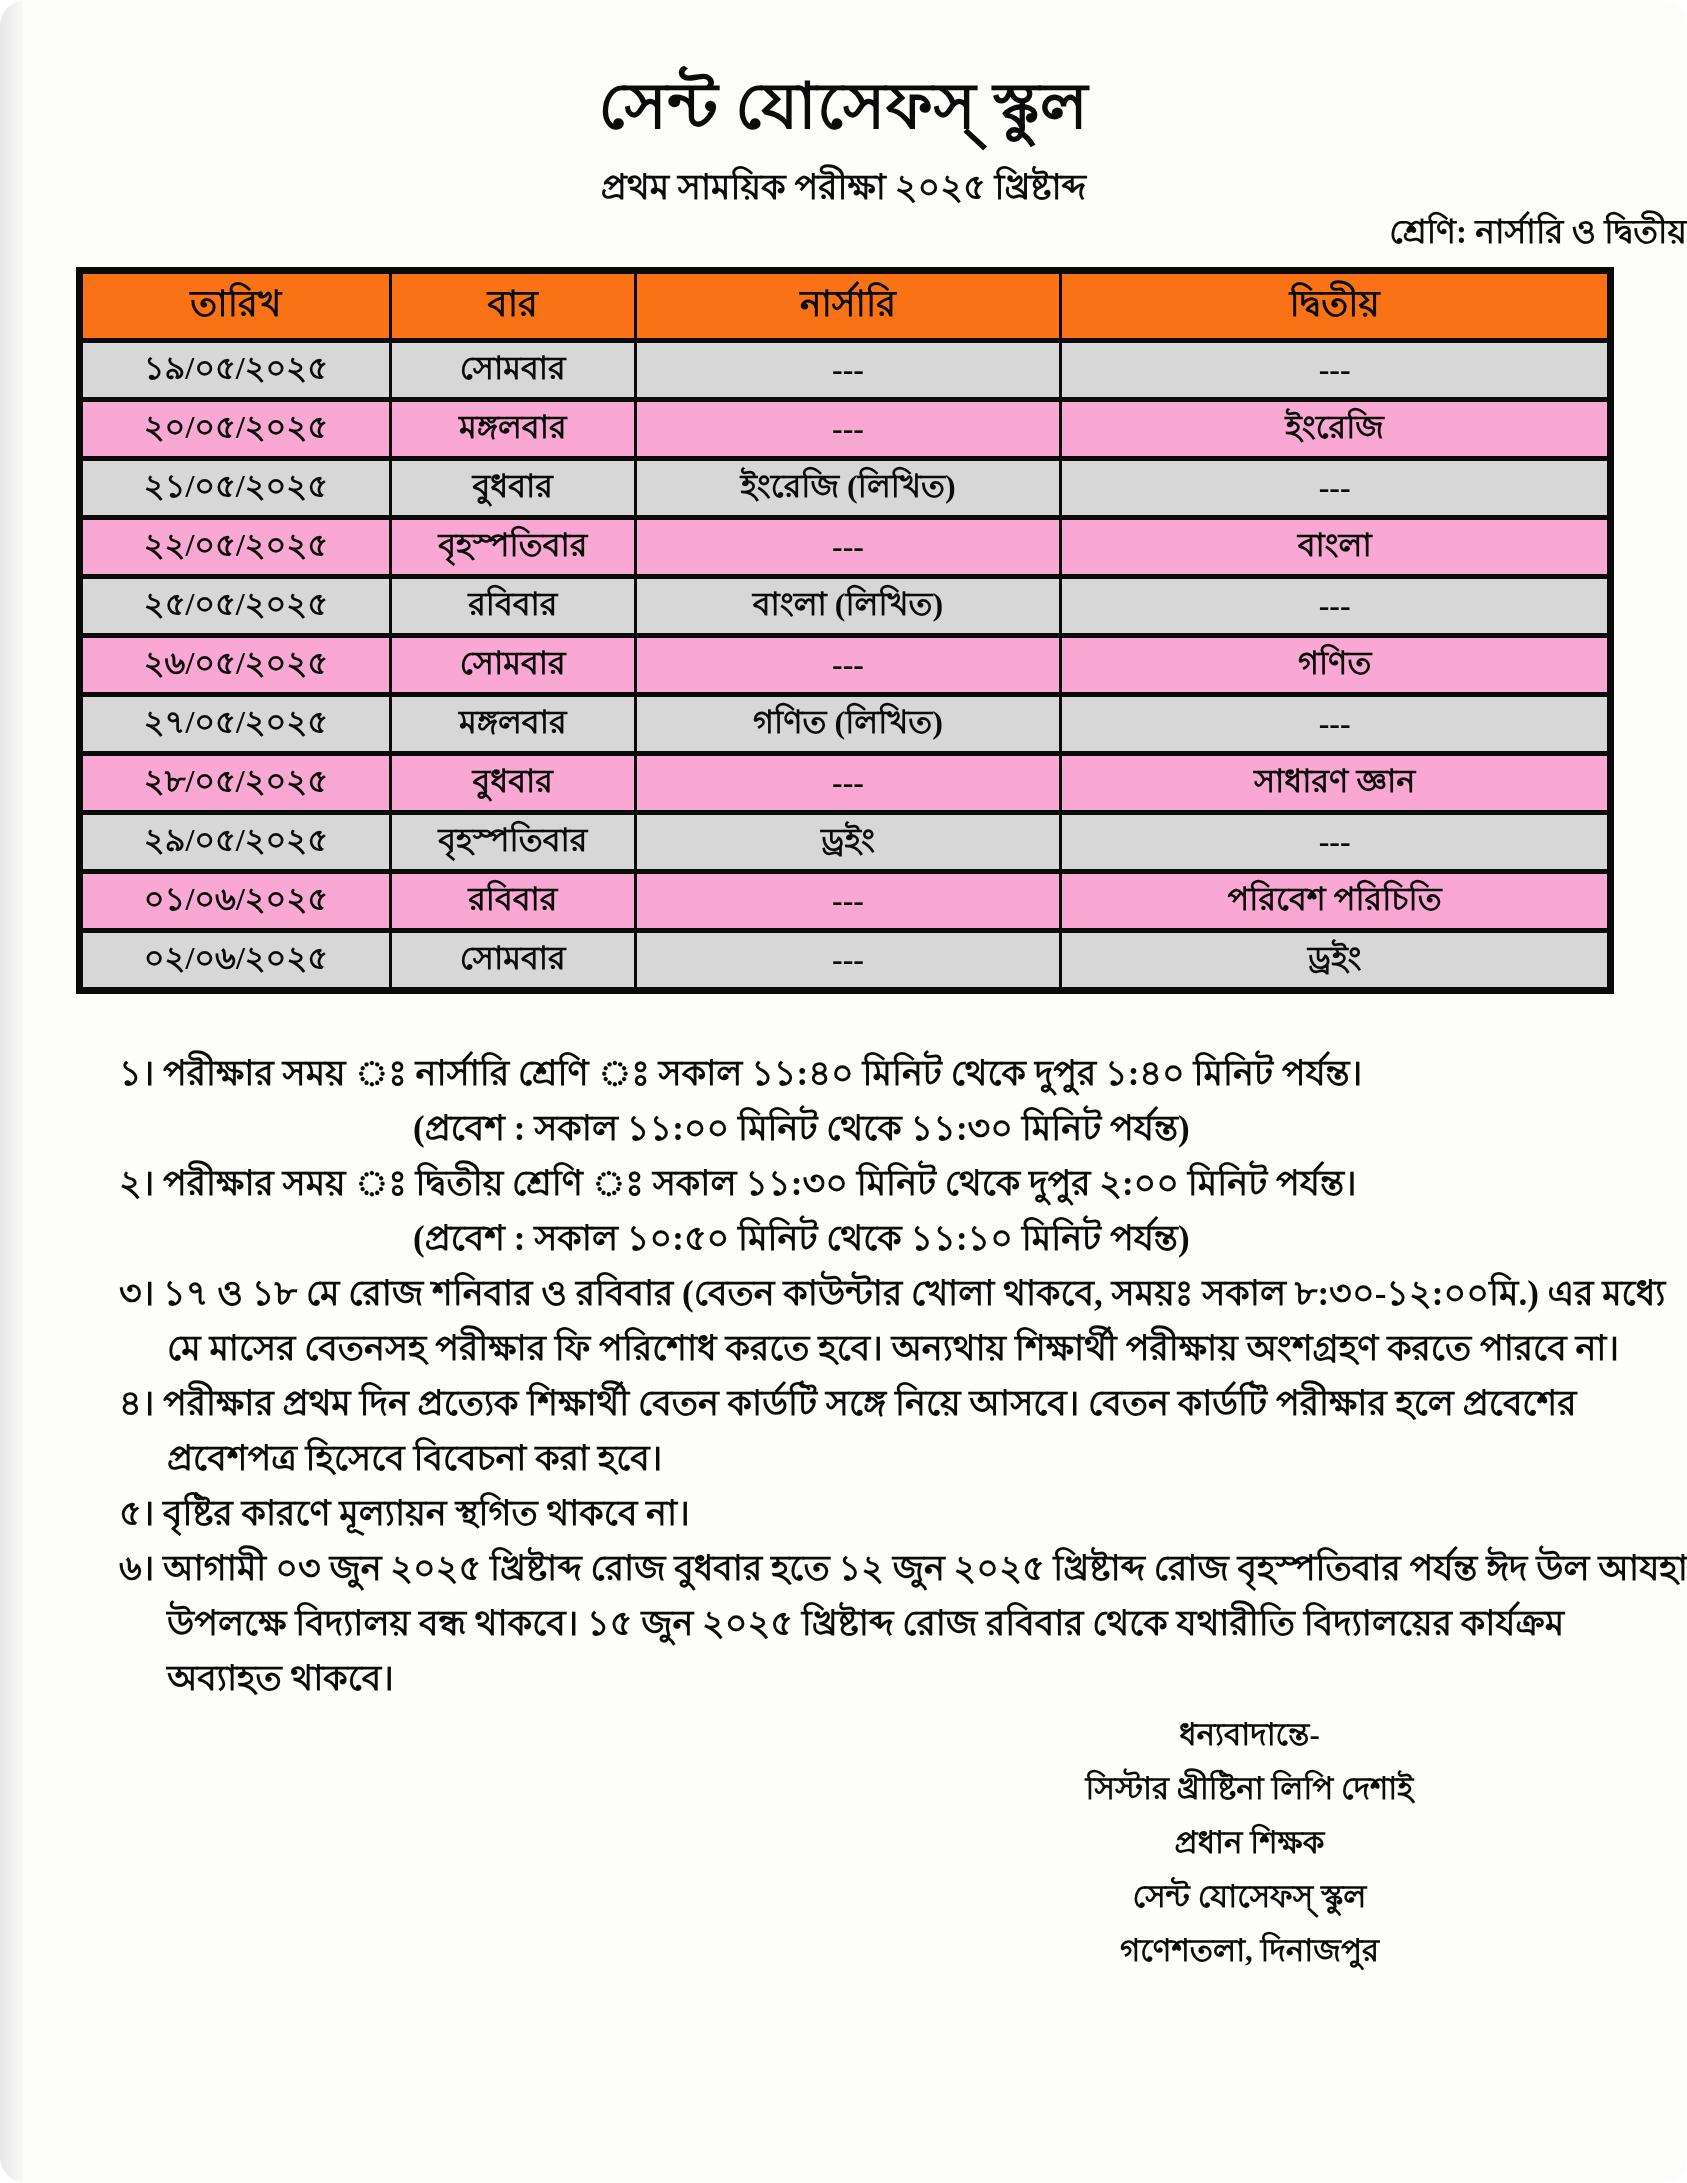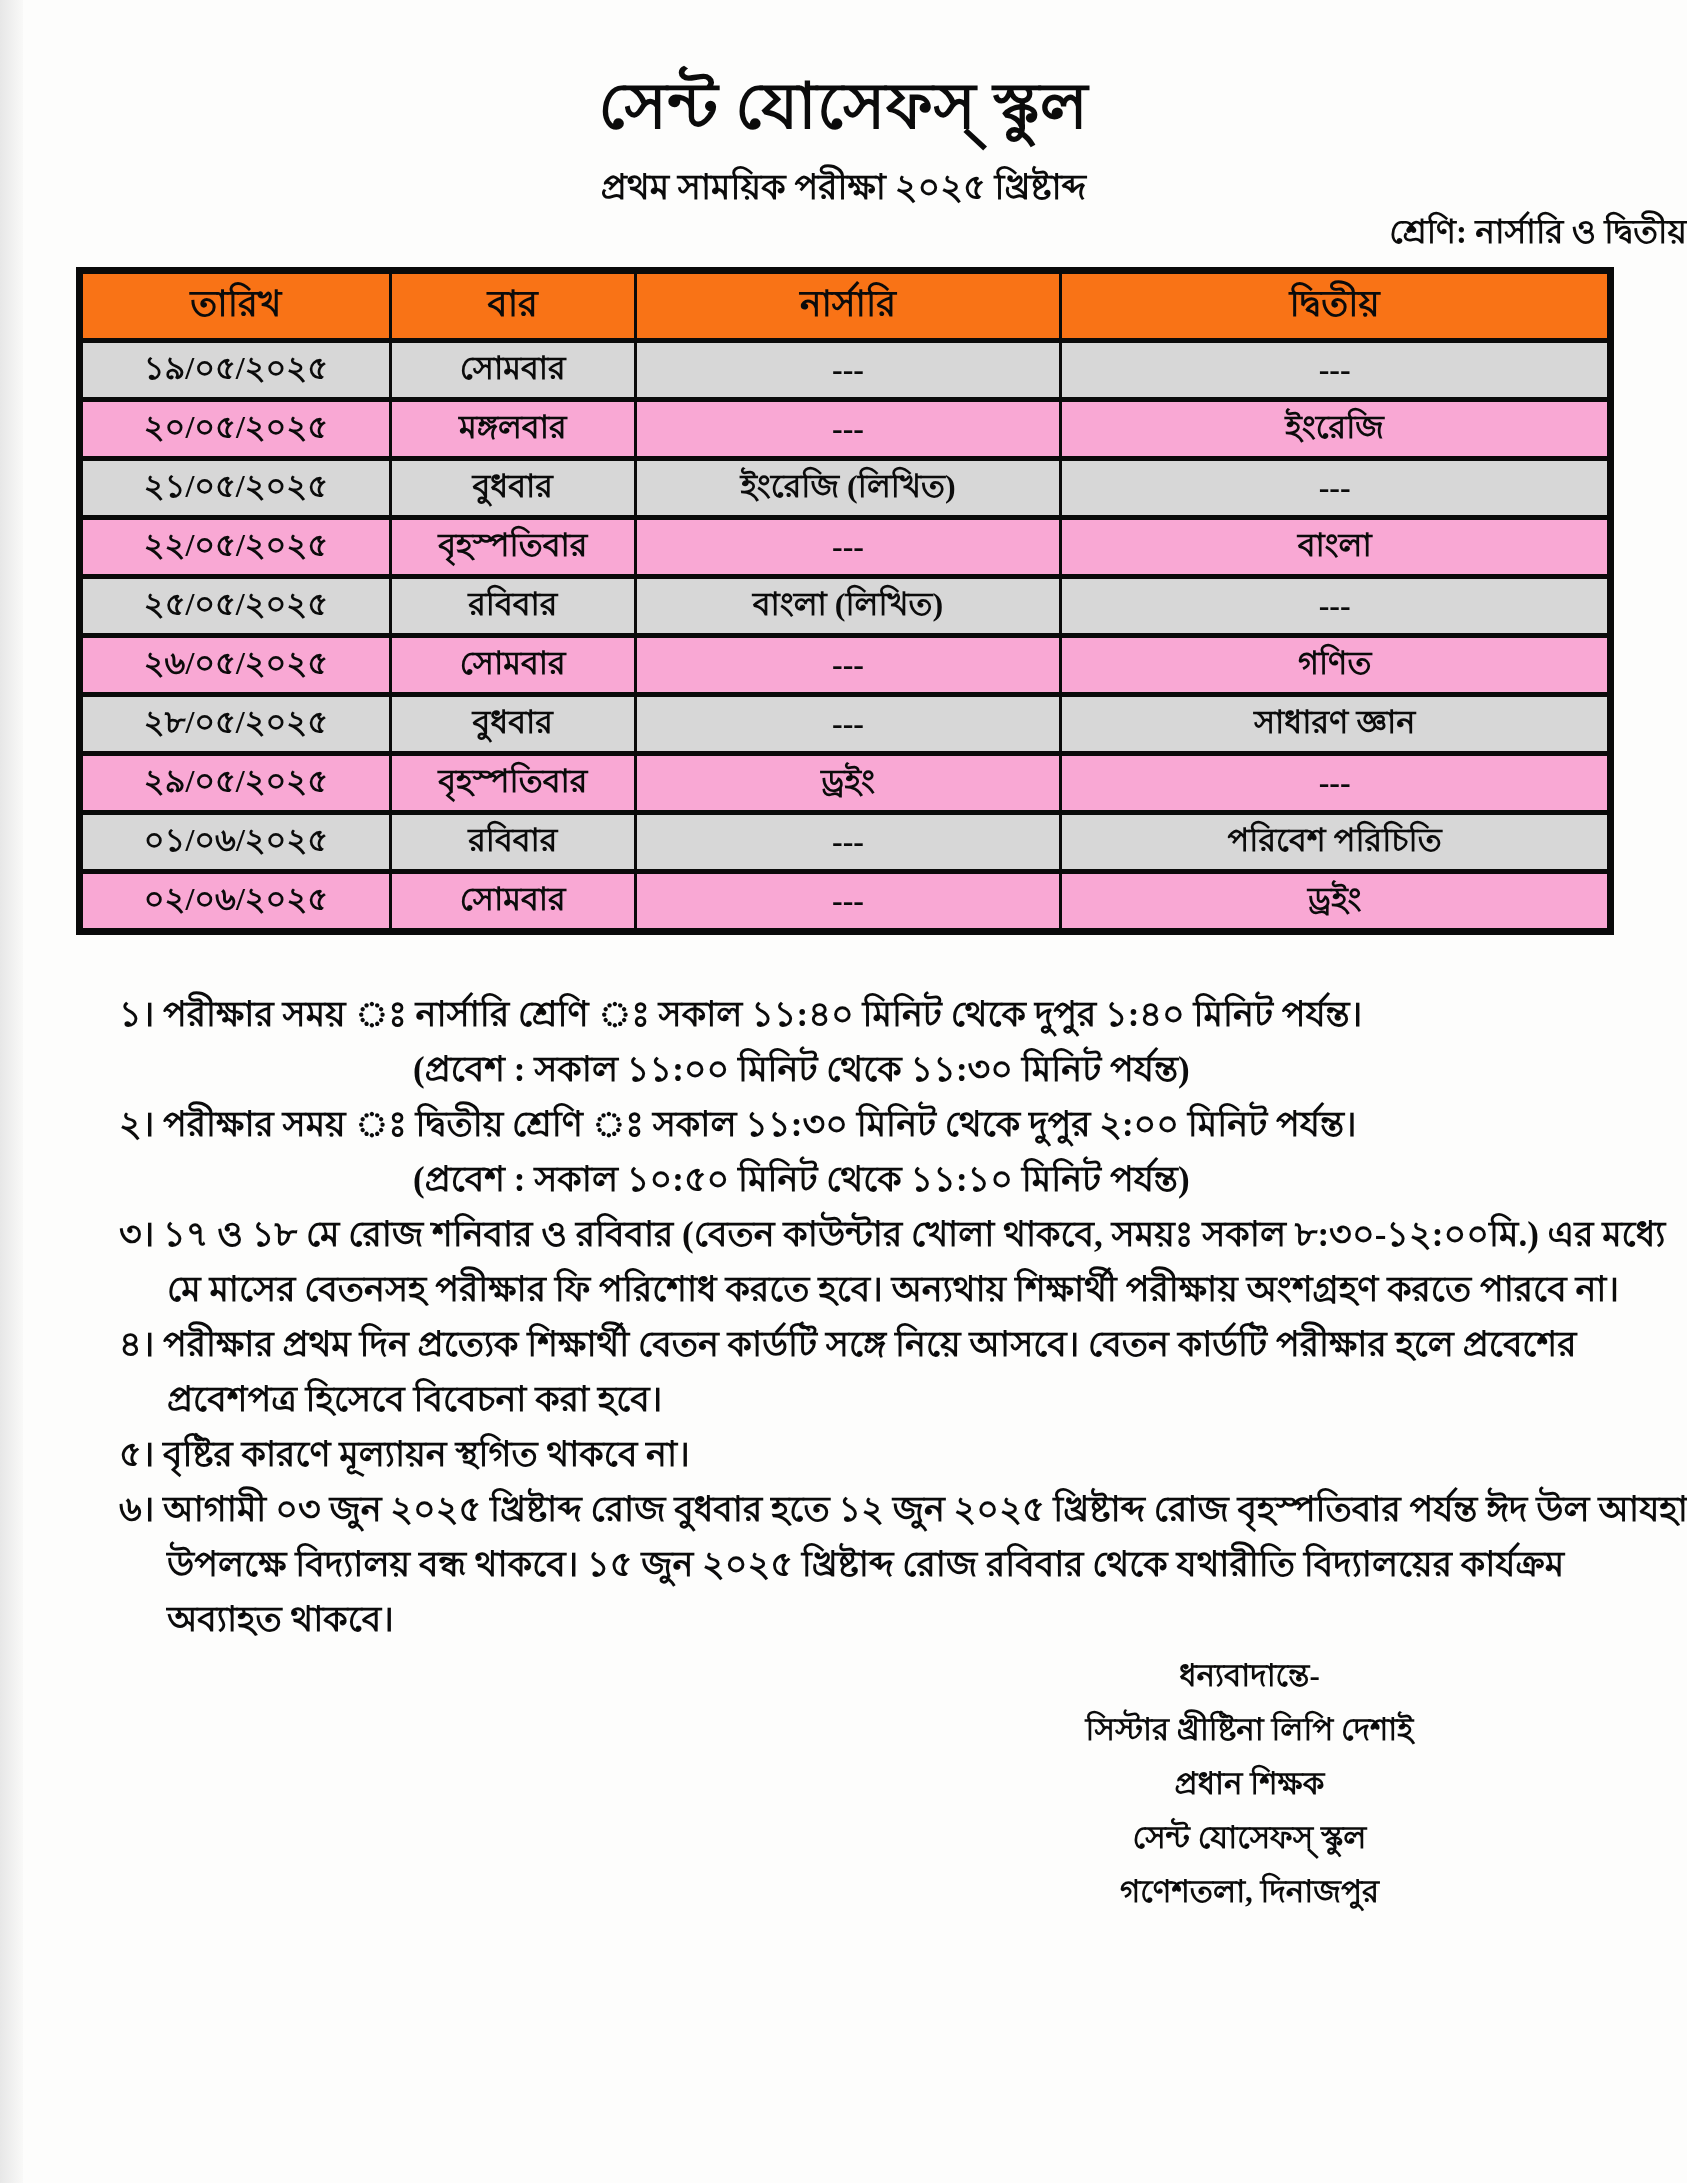--- a/index.html
+++ b/index.html
@@ -11,20 +11,21 @@
     position: relative;
     width: 1687px;
     height: 2183px;
     background: #fdfdfc;
     font-family: "Liberation Serif", "DejaVu Serif", serif;
     color: #0b0b0b;
     font-weight: bold;
     overflow: hidden;
     box-sizing: border-box;
     padding-top: 71px;
+    border-radius: 26px;
   }
   
   .scan-edge {
     position: absolute;
     left: 0; top: 0;
     width: 22.5px; height: 100%;
     background: linear-gradient(to right, #e7e7e7, #f9f9f8);
     pointer-events: none;
   }
 
@@ -166,20 +167,26 @@
         <td>২৫/০৫/২০২৫</td>
         <td>রবিবার</td>
         <td>বাংলা (লিখিত)</td>
         <td>---</td>
       </tr>
       <tr>
         <td>২৬/০৫/২০২৫</td>
         <td>সোমবার</td>
         <td>---</td>
         <td>গণিত</td>
+      </tr>
+      <tr>
+        <td>২৭/০৫/২০২৫</td>
+        <td>মঙ্গলবার</td>
+        <td>গণিত (লিখিত)</td>
+        <td>---</td>
       </tr>
       <tr>
         <td>২৮/০৫/২০২৫</td>
         <td>বুধবার</td>
         <td>---</td>
         <td>সাধারণ জ্ঞান</td>
       </tr>
       <tr>
         <td>২৯/০৫/২০২৫</td>
         <td>বৃহস্পতিবার</td>

